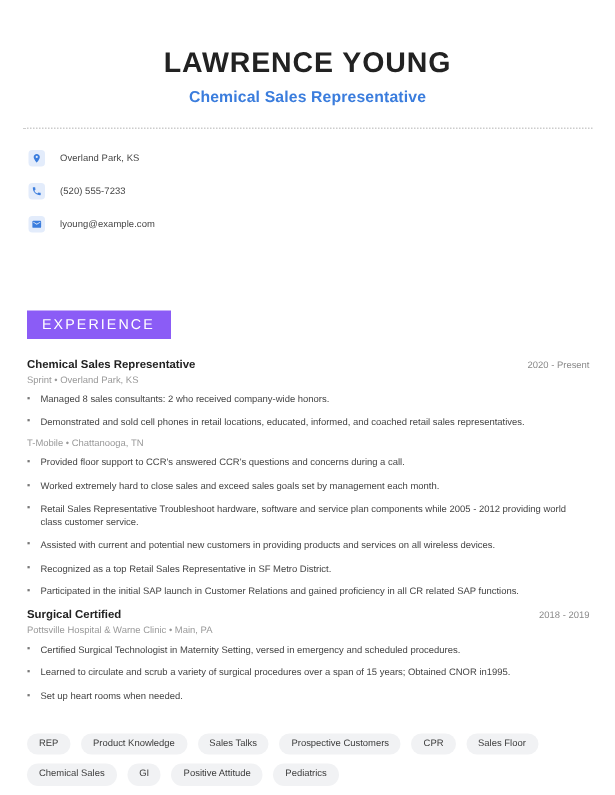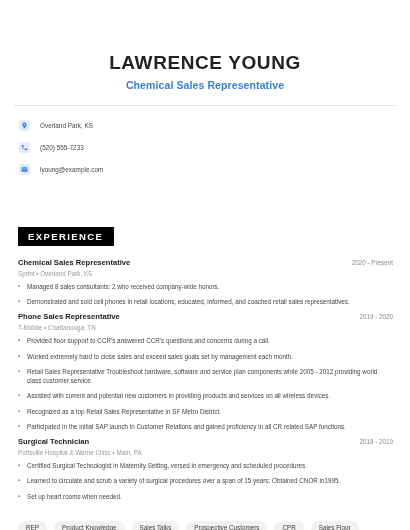--- a/index.html
+++ b/index.html
@@ -17,21 +17,20 @@
     width: 410px;
     height: 530px;
     padding: 0 15px;
     position: relative;
   }
 
   
   .header {
     padding-top: 32px;
     text-align: center;
-    margin-top: 20px;
   }
 
   .full-name {
     font-size: 19px;
     font-weight: bold;
     letter-spacing: 0.6px;
     color: #222222;
     line-height: 1.15;
   }
 
@@ -78,24 +77,24 @@
   .contact-text {
     font-size: 6.3px;
     color: #444444;
     margin-left: 10px;
     letter-spacing: 0.05px;
   }
 
   
   .section-title {
     display: inline-block;
-    background: #000000;
+    background: #8b5cf6;
     color: #ffffff;
     font-size: 9.5px;
-    font-weight: bold;
+    font-weight: normal;
     letter-spacing: 1.4px;
     padding: 4px 11px 4px 10px;
     margin-left: 3px;
     margin-top: 32px;
   }
 
   .experience-block { margin-top: 17px; }
   .skills-block { margin-top: 20px; }
 
   
@@ -235,24 +234,20 @@
             <span class="bullet-text">Managed 8 sales consultants: 2 who received company-wide honors.</span>
           </div>
           <div class="bullet">
             <span class="bullet-dot">▪</span>
             <span class="bullet-text">Demonstrated and sold cell phones in retail locations, educated, informed, and coached retail sales representatives.</span>
           </div>
         </div>
       </div>
 
       <div class="job">
-        <div class="job-head">
-          <span class="job-role">Phone Sales Representative</span>
-          <span class="job-dates">2019 - 2020</span>
-        </div>
         <div class="job-meta">T-Mobile  •  Chattanooga, TN</div>
         <div class="bullets">
           <div class="bullet">
             <span class="bullet-dot">▪</span>
             <span class="bullet-text">Provided floor support to CCR's answered CCR's questions and concerns during a call.</span>
           </div>
           <div class="bullet">
             <span class="bullet-dot">▪</span>
             <span class="bullet-text">Worked extremely hard to close sales and exceed sales goals set by management each month.</span>
           </div>
@@ -270,21 +265,21 @@
           </div>
           <div class="bullet">
             <span class="bullet-dot">▪</span>
             <span class="bullet-text">Participated in the initial SAP launch in Customer Relations and gained proficiency in all CR related SAP functions.</span>
           </div>
         </div>
       </div>
 
       <div class="job">
         <div class="job-head">
-          <span class="job-role">Surgical Technician</span>
+          <span class="job-role">Surgical Certified</span>
           <span class="job-dates">2018 - 2019</span>
         </div>
         <div class="job-meta">Pottsville Hospital &amp; Warne Clinic  •  Main, PA</div>
         <div class="bullets">
           <div class="bullet">
             <span class="bullet-dot">▪</span>
             <span class="bullet-text">Certified Surgical Technologist in Maternity Setting, versed in emergency and scheduled procedures.</span>
           </div>
           <div class="bullet">
             <span class="bullet-dot">▪</span>

